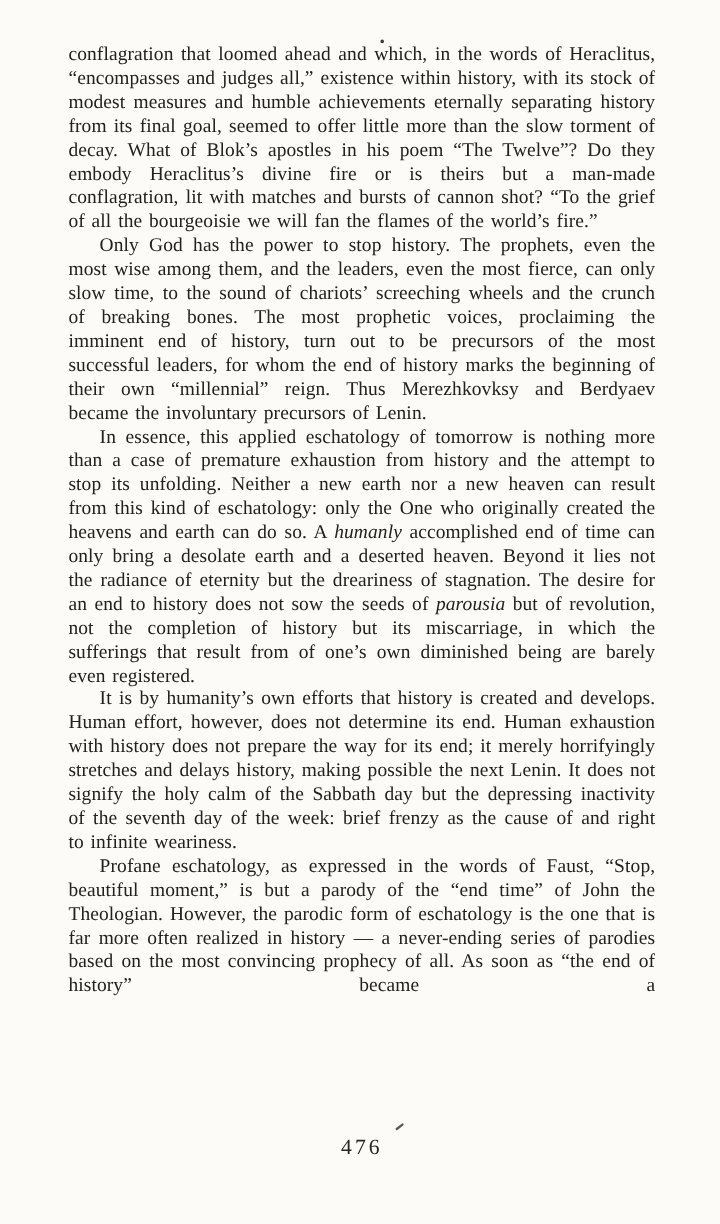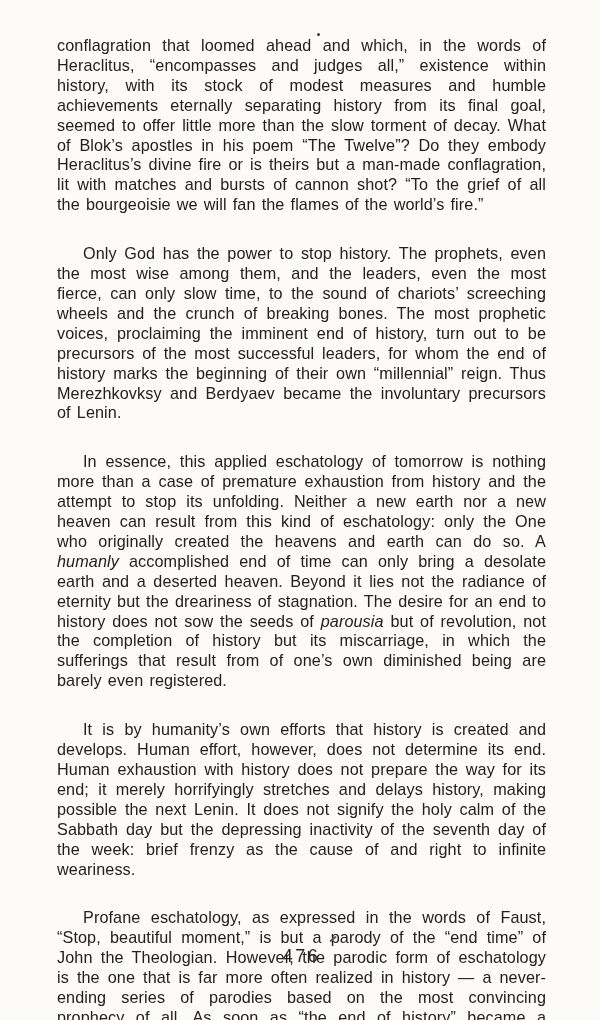--- a/index.html
+++ b/index.html
@@ -5,40 +5,40 @@
   html, body {
     margin: 0;
     padding: 0;
     background: #f2f1ee;
   }
   .page {
     position: relative;
     width: 600px;
     height: 1020px;
     background: #fcfbf8;
-    font-family: Liberation Sans, sans-serif;
+    font-family: Liberation Serif, serif;
     color: #24201d;
     overflow: hidden;
   }
   .text-column {
     position: absolute;
     left: 57px;
     top: 36px;
     width: 489px;
   }
   .para {
     margin: 0;
     padding: 0;
     text-align: justify;
     font-size: 16.2px;
     line-height: 19.9px;
     word-spacing: 1.5px;
     letter-spacing: 0.1px;
   }
-  .para.indent { text-indent: 26px; margin-top: 29px; }
+  .para.indent { text-indent: 26px; }
   
   .para:last-child { text-align-last: justify; }
   .italic { font-style: italic; }
   .page-number {
     position: absolute;
     left: 57px;
     width: 489px;
     top: 946px;
     text-align: center;
     font-size: 18px;

